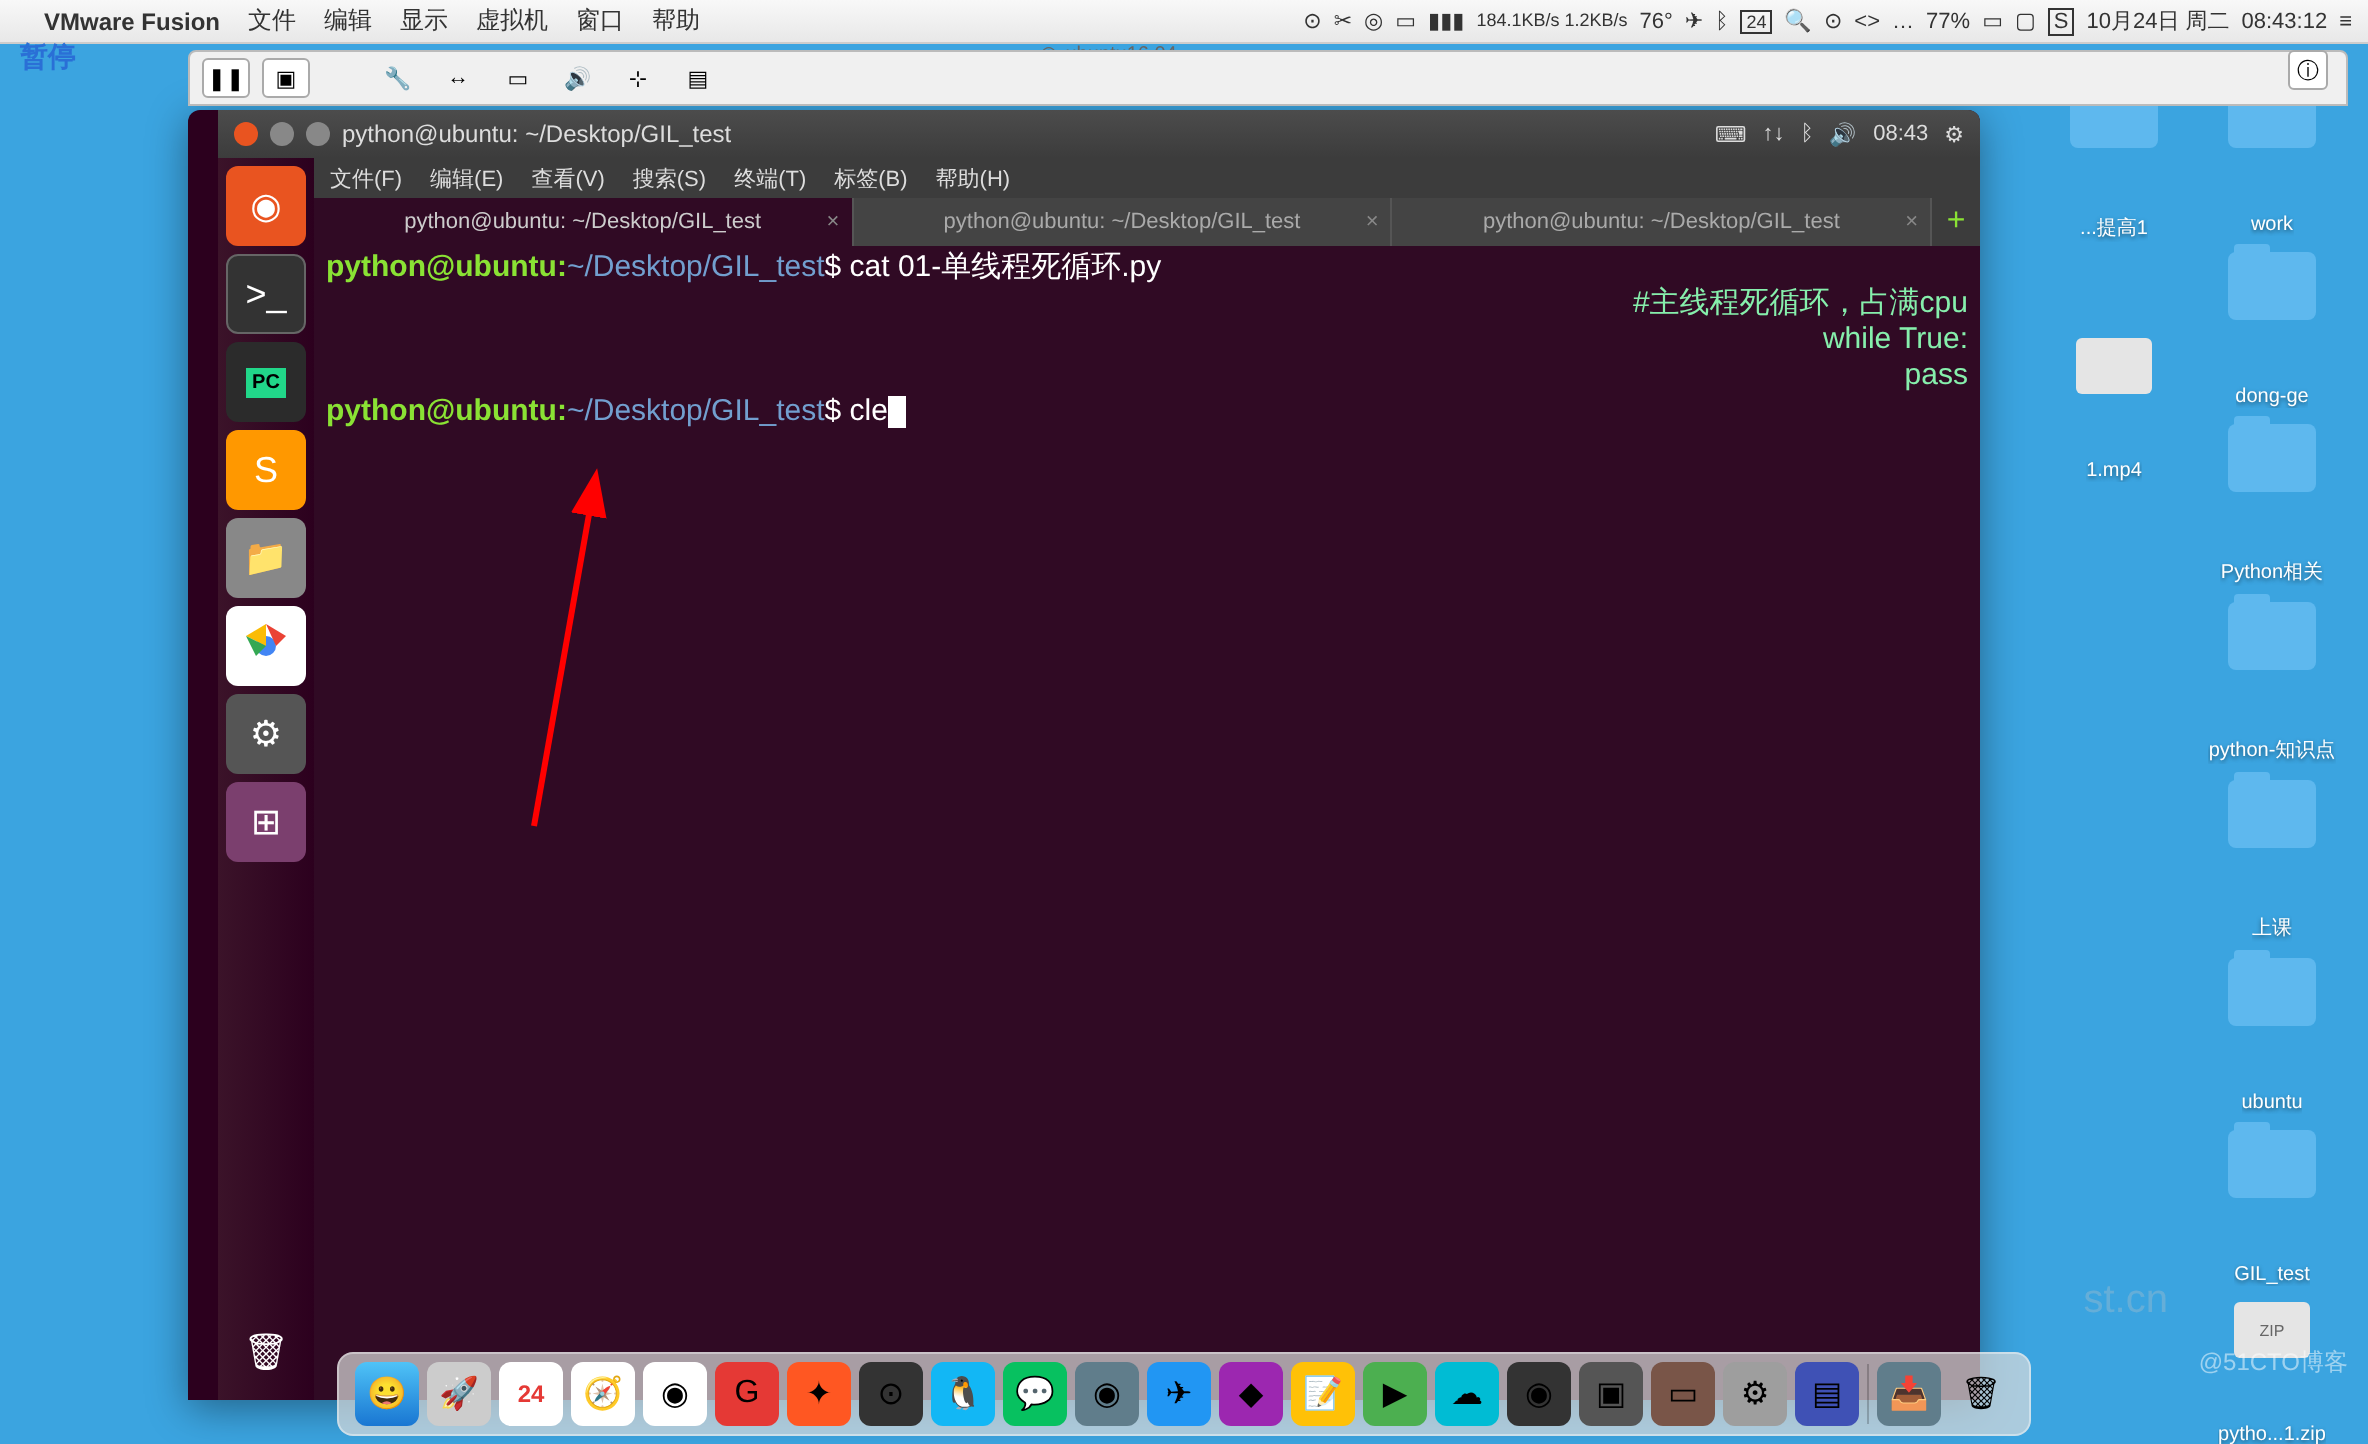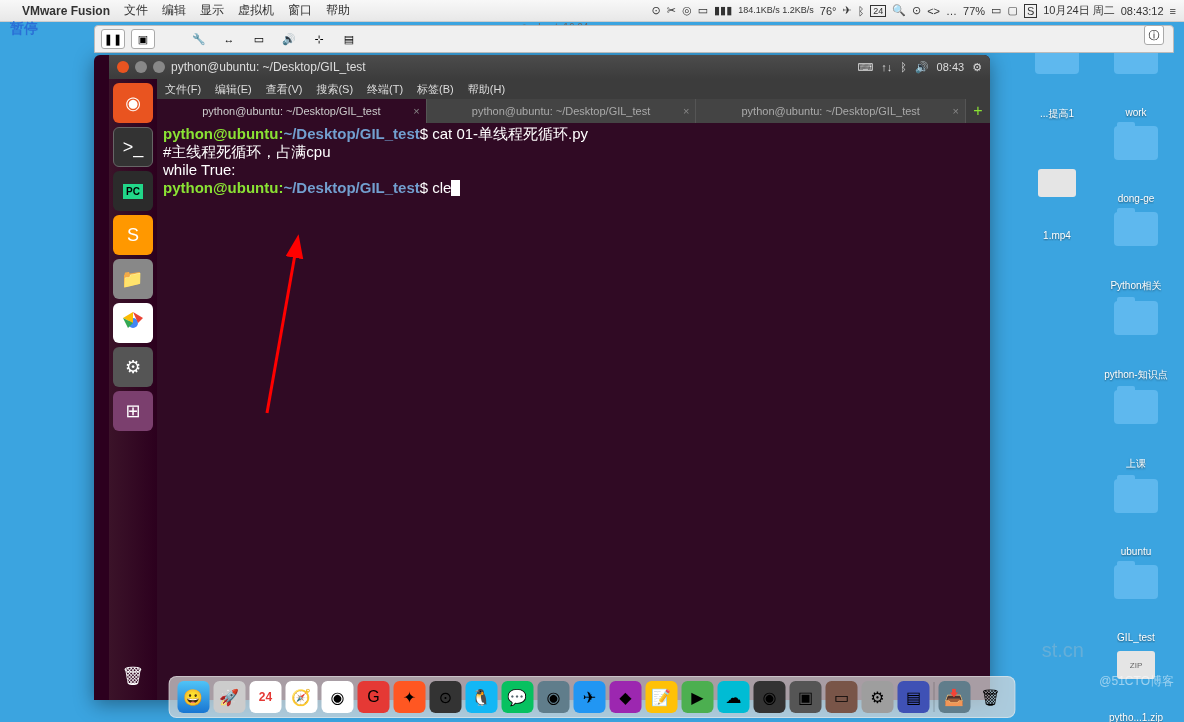--- a/index.html
+++ b/index.html
@@ -54,23 +54,23 @@
 .term-area { flex:1; display:flex; flex-direction:column; background:#300a24; position:relative; }
 .term-menu { height:20px; background:#3c3c3c; display:flex; align-items:center; padding:0 8px; gap:14px; font-size:11px; color:#ddd; }
 .term-tabs { height:24px; background:#3c3c3c; display:flex; align-items:center; }
 .term-tab { flex:1; height:100%; background:#300a24; border-right:1px solid #555; display:flex; align-items:center; justify-content:center; font-size:11px; color:#ccc; position:relative; padding:0 20px; }
 .term-tab.inactive { background:#444; color:#aaa; }
 .term-tab .x { position:absolute; right:6px; font-size:11px; color:#888; }
 .tab-plus { width:24px; display:flex; align-items:center; justify-content:center; color:#8ae234; font-size:16px; background:#3c3c3c; }
 
 .term-content { flex:1; padding:2px 6px; font-family:"Ubuntu Mono","DejaVu Sans Mono",monospace; font-size:15px; line-height:1.2; color:#fff; position:relative; }
 .term-content .prompt { color:#8ae234; font-weight:bold; }
-.term-content .path { color:#729fcf; font-weight:bold; }
+.term-content .path { color:#729fcf; font-weight:normal; }
 .term-content .cmd { color:#fff; }
-.term-content .comment { color:#ffffff; }
+.term-content .comment { color:#86efac;text-align:right; }
 .cursor { display:inline-block; width:9px; height:16px; background:#fff; vertical-align:text-bottom; }
 
 
 .arrow { position:absolute; left:100px; top:110px; pointer-events:none; }
 
 
 .dock { position:absolute; bottom:4px; left:50%; transform:translateX(-50%); height:42px; background:rgba(220,220,220,0.7); border-radius:8px; display:flex; align-items:center; padding:0 8px; gap:4px; z-index:20; border:1px solid rgba(255,255,255,0.4); }
 .dock .d { width:32px; height:32px; border-radius:6px; display:flex; align-items:center; justify-content:center; font-size:16px; }
 
 .watermark { position:absolute; right:10px; bottom:32px; font-size:12px; color:rgba(255,255,255,0.5); z-index:2; }
@@ -235,20 +235,21 @@
         <div class="term-tab inactive">
             <span>python@ubuntu: ~/Desktop/GIL_test</span>
             <span class="x">×</span>
           </div>
         <div class="tab-plus">+</div>
       </div>
       <div class="term-content">
 <div><span class="prompt">python@ubuntu</span><span class="prompt">:</span><span class="path">~/Desktop/GIL_test</span><span class="cmd">$ </span><span class="cmd">cat 01-单线程死循环.py</span></div>
 <div class="comment">#主线程死循环，占满cpu</div>
 <div class="comment">while True:</div>
+<div class="comment" style="white-space:pre;">    pass</div>
 <div><span class="prompt">python@ubuntu</span><span class="prompt">:</span><span class="path">~/Desktop/GIL_test</span><span class="cmd">$ </span><span class="cmd">cle</span><span class="cursor"></span></div>
         <svg class="arrow" width="60" height="200">
           <defs>
               <marker id="ah" markerWidth="10" markerHeight="10" refX="5" refY="3" orient="auto">
                 <polygon points="0 0, 8 3, 0 6" fill="#ff0000"></polygon>
               </marker>
             </defs>
           <line x1="10" y1="180" x2="40" y2="10" stroke="#ff0000" stroke-width="3" marker-end="url(#ah)"></line>
         </svg>
       </div>

